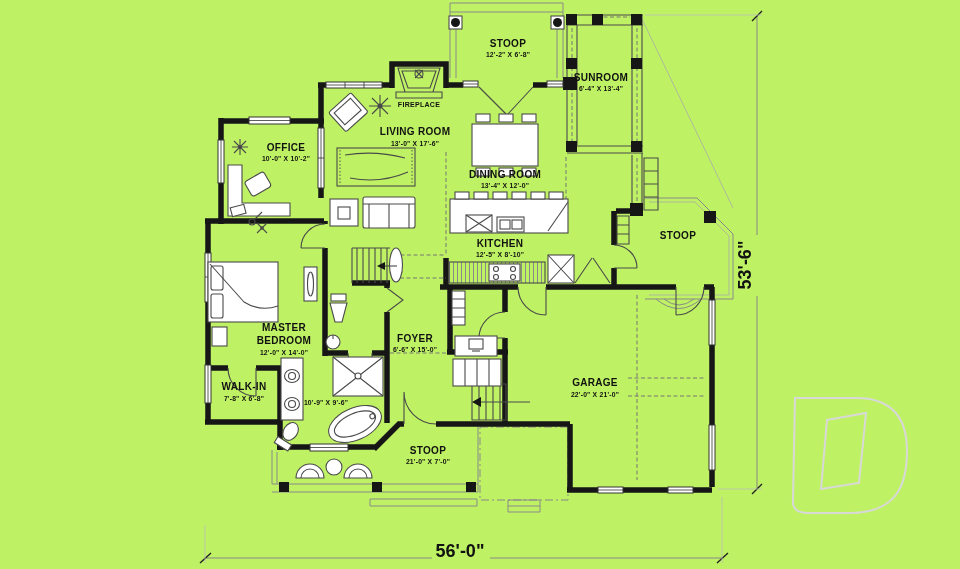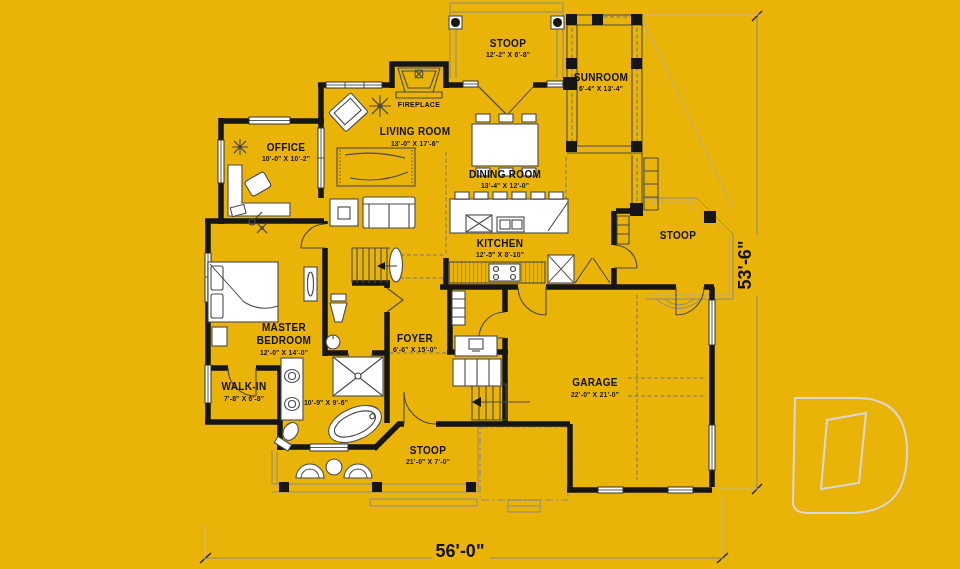--- a/index.html
+++ b/index.html
@@ -1,16 +1,16 @@
 <!DOCTYPE html>
 <html><head>
 <meta charset="utf-8">
 <style>
   html,body{margin:0;padding:0;background:#ffffff;}
-  .stage{position:relative;width:960px;height:569px;background:#eab308;overflow:hidden;
+  .stage{position:relative;width:960px;height:569px;background:#bef264;overflow:hidden;
          font-family:"Liberation Sans", sans-serif;}
   svg{display:block;}
   text{font-family:"Liberation Sans", sans-serif;font-weight:bold;fill:#111;}
   .room-name{font-size:10px;letter-spacing:.3px;}
   .room-dims{font-size:6.8px;letter-spacing:.2px;}
   .small-name{font-size:7px;letter-spacing:.3px;}
   .big-dim{font-size:18px;}
   .wall{stroke:#161616;stroke-width:5.5;fill:none;stroke-linecap:butt;}
   .wall-chunk{fill:#161616;stroke:none;}
   .thin{stroke:#4a4a4a;stroke-width:1.1;fill:none;}

